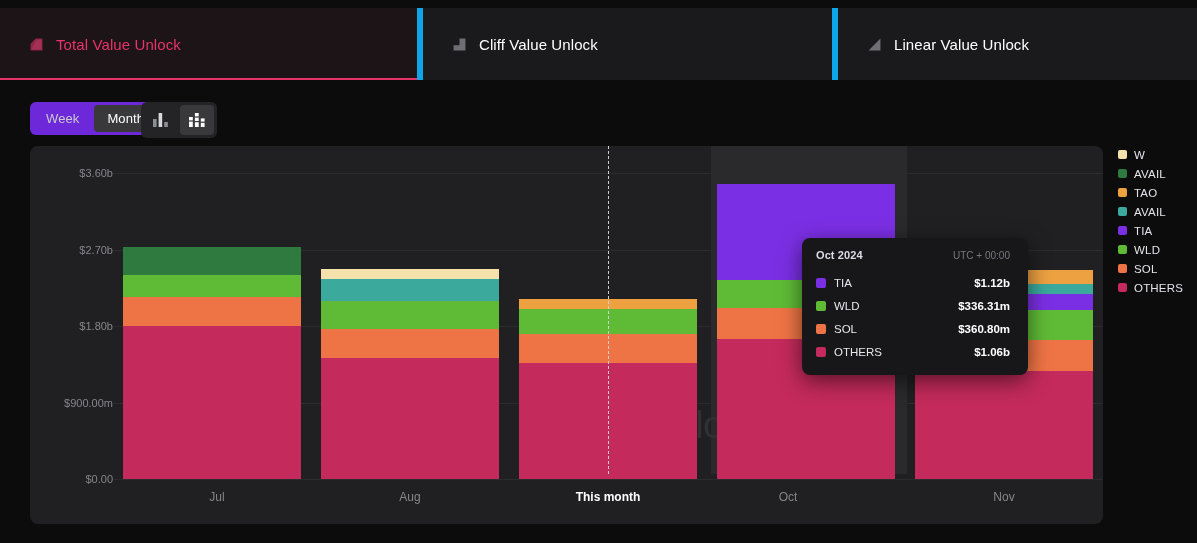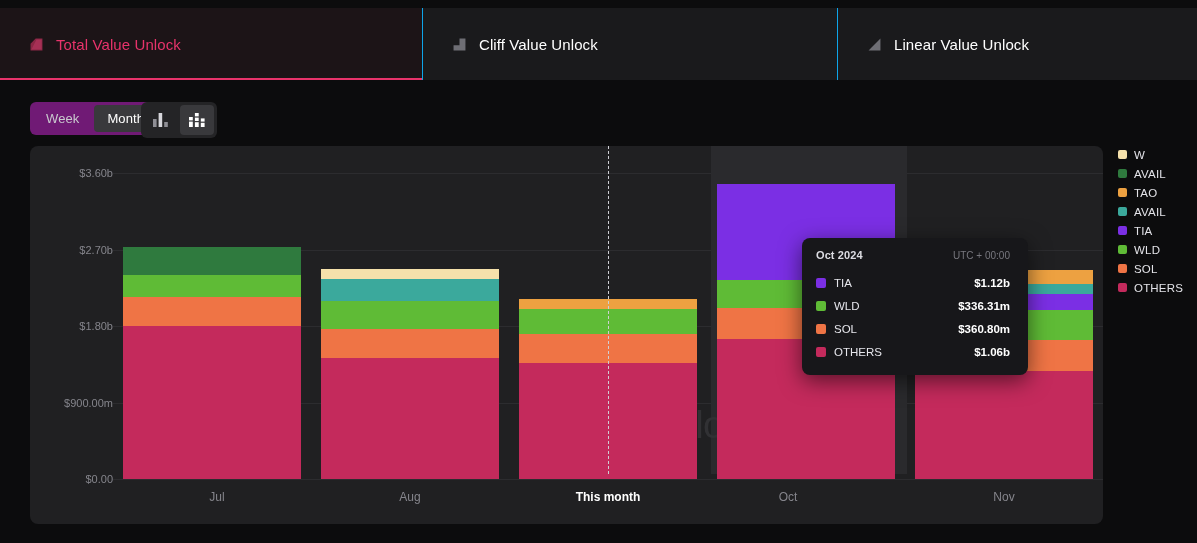--- a/index.html
+++ b/index.html
@@ -10,38 +10,38 @@
     overflow:hidden;
   }
   #app { position:relative; width:1197px; height:543px; background:#0c0c0d; }
 
   
   .tabbar { position:absolute; left:0; top:8px; width:1197px; height:72px; display:flex; }
   .tab {
     position:relative; display:flex; align-items:center; gap:11px;
     padding:0 0 0 28px; height:72px;
     background:#1a1a1c;
-    border-right:1px solid #0ea5e9;
+    border-right:6px solid #0ea5e9;
     flex:0 0 auto;
   }
   .tab.t1 { width:423px; background:#1c1417; }
   .tab.t2 { width:415px; }
   .tab.t3 { width:359px; border-right:none; }
   .tab .label { font-size:15px; letter-spacing:.1px; color:#ffffff; }
   .tab.active .label { color:#e8336b; }
   .tab.active:after {
     content:""; position:absolute; left:0; right:0; bottom:0; height:2px; background:#e8336b;
   }
   .tabicon { width:17px; height:17px; display:block; }
 
   
   .toolbar { position:absolute; left:0; top:88px; width:1197px; height:58px; }
   .seg {
     position:absolute; left:30px; top:14px;
-    display:flex; background:#701a75; border-radius:6px; padding:3px; gap:2px;
+    display:flex; background:#6d28d9; border-radius:6px; padding:3px; gap:2px;
   }
   .seg button {
     font-family:inherit; font-size:13px; color:#c9c9ce; background:transparent;
     border:none; border-radius:4px; padding:6px 13px; cursor:pointer; letter-spacing:.1px;
   }
   .seg button.on { background:#39393c; color:#fff; }
 
   .typegrp { position:absolute; left:141px; top:14px; display:flex; background:#242426;
              border-radius:6px; padding:3px; gap:2px; }
   .typebtn { width:34px; height:30px; border:none; background:transparent; border-radius:4px;

